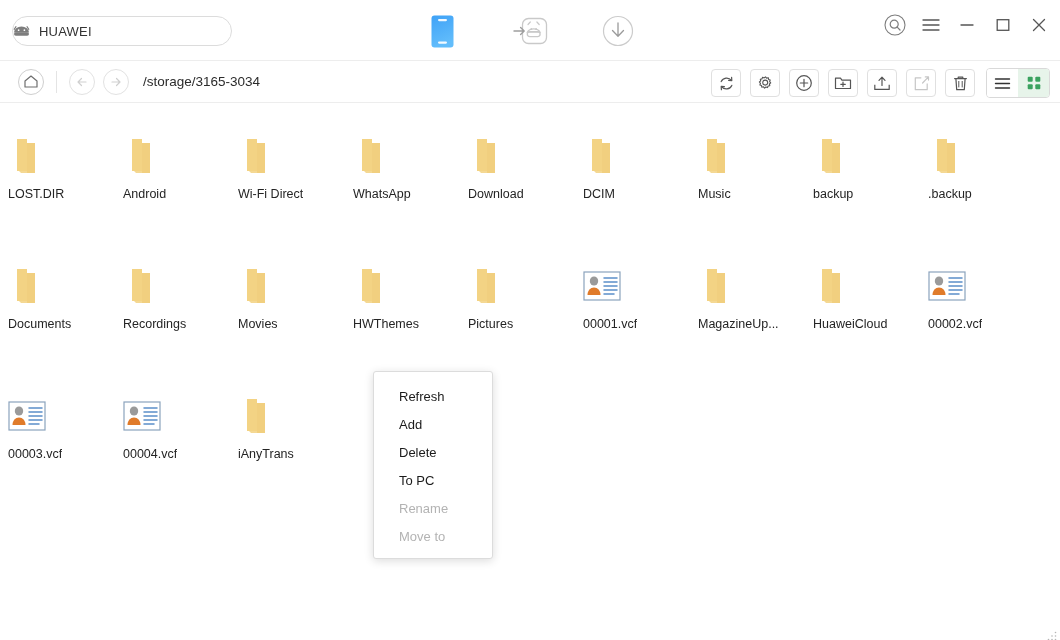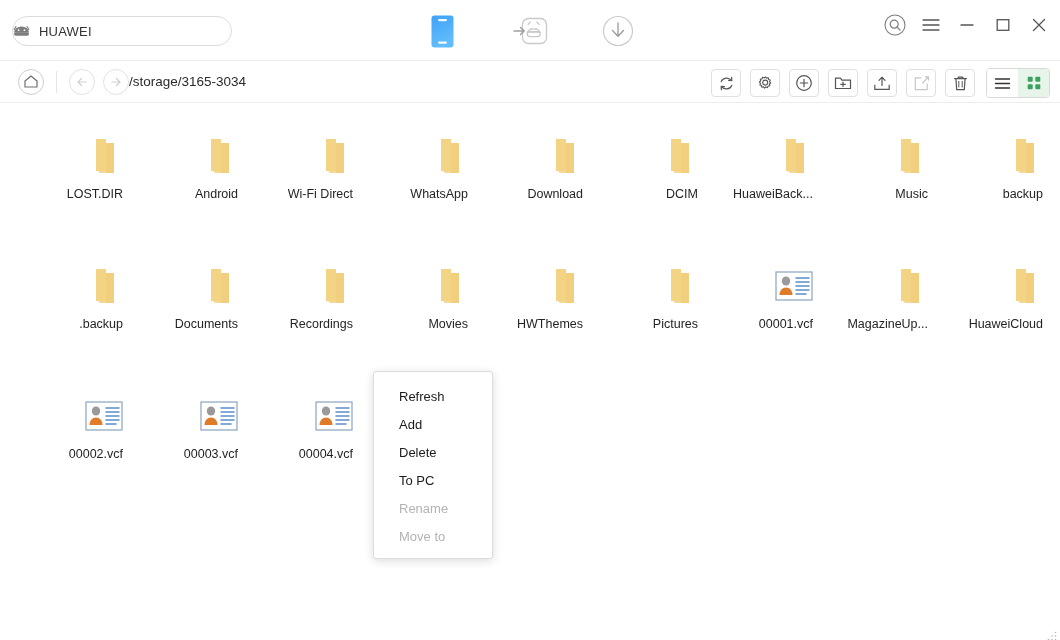--- a/index.html
+++ b/index.html
@@ -64,21 +64,21 @@
   }
   .circ-btn {
     width: 26px; height: 26px; border-radius: 50%;
     border: 1px solid #cfcfcf;
     display: flex; align-items: center; justify-content: center;
     cursor: pointer; flex: 0 0 auto;
   }
   .circ-btn.dim { border-color: #e2e2e2; }
   .vdiv { width: 1px; height: 22px; background: #e4e4e4; margin: 0 12px; }
   .path-text {
-    margin-left: 0;
+    margin-left: 14px;
     font-size: 13.5px; color: #2b2b2b;
   }
 
   .tool-group {
     position: absolute; right: 10px; top: 7px;
     display: flex; align-items: center; gap: 9px;
   }
   .tool-btn {
     width: 30px; height: 28px;
     border: 1px solid #e0e0e0; border-radius: 4px;
@@ -101,21 +101,21 @@
   .content { position: relative; height: 537px; background: #fff; }
   .grid {
     display: grid;
     grid-template-columns: repeat(9, 115px);
     padding: 22px 0 0 8px;
     row-gap: 23px;
   }
   .cell {
     width: 115px; height: 107px;
     display: flex; flex-direction: column;
-    align-items: flex-end; justify-content: flex-start;
+    align-items: flex-start; justify-content: flex-start;
     cursor: pointer;
   }
   .cell .ic { height: 62px; display:flex; align-items:center; justify-content:center; }
   .cell .nm {
     font-size: 12.5px; color: #242424;
     white-space: nowrap; overflow: hidden; text-overflow: ellipsis;
     max-width: 110px; text-align: center;
   }
 
   
@@ -376,30 +376,20 @@
         <div class="nm">DCIM</div>
       </div>
       <div class="cell">
         <div class="ic">
           <svg width="36" height="42" viewBox="0 0 36 42">
             <path d="M9 4 H19 L19 36 H9 Z" fill="#f3d384"></path>
             <path d="M9 8 H27 V38 H13 L9 34 Z" fill="#f3d384" opacity=".88"></path>
             <path d="M19 8 H27 V38 H19 Z" fill="#efc96f" opacity=".55"></path>
           </svg>
         </div>
-        <div class="nm">HuaweiBack...</div>
-      </div>
-      <div class="cell">
-        <div class="ic">
-          <svg width="36" height="42" viewBox="0 0 36 42">
-            <path d="M9 4 H19 L19 36 H9 Z" fill="#f3d384"></path>
-            <path d="M9 8 H27 V38 H13 L9 34 Z" fill="#f3d384" opacity=".88"></path>
-            <path d="M19 8 H27 V38 H19 Z" fill="#efc96f" opacity=".55"></path>
-          </svg>
-        </div>
         <div class="nm">Music</div>
       </div>
       <div class="cell">
         <div class="ic">
           <svg width="36" height="42" viewBox="0 0 36 42">
             <path d="M9 4 H19 L19 36 H9 Z" fill="#f3d384"></path>
             <path d="M9 8 H27 V38 H13 L9 34 Z" fill="#f3d384" opacity=".88"></path>
             <path d="M19 8 H27 V38 H19 Z" fill="#efc96f" opacity=".55"></path>
           </svg>
         </div>

